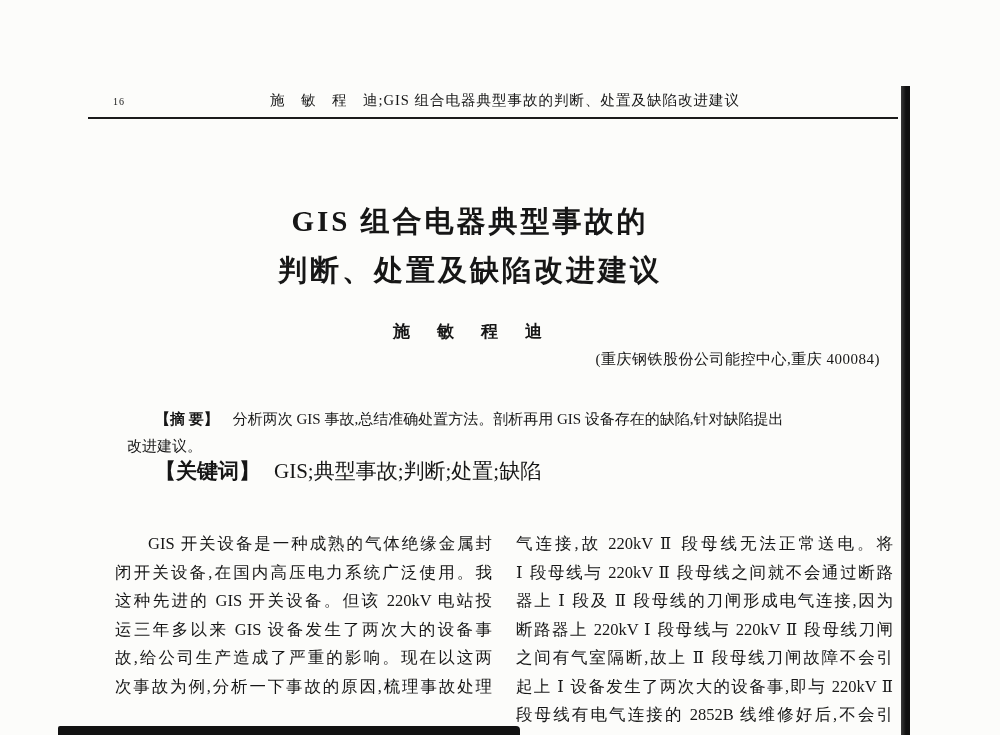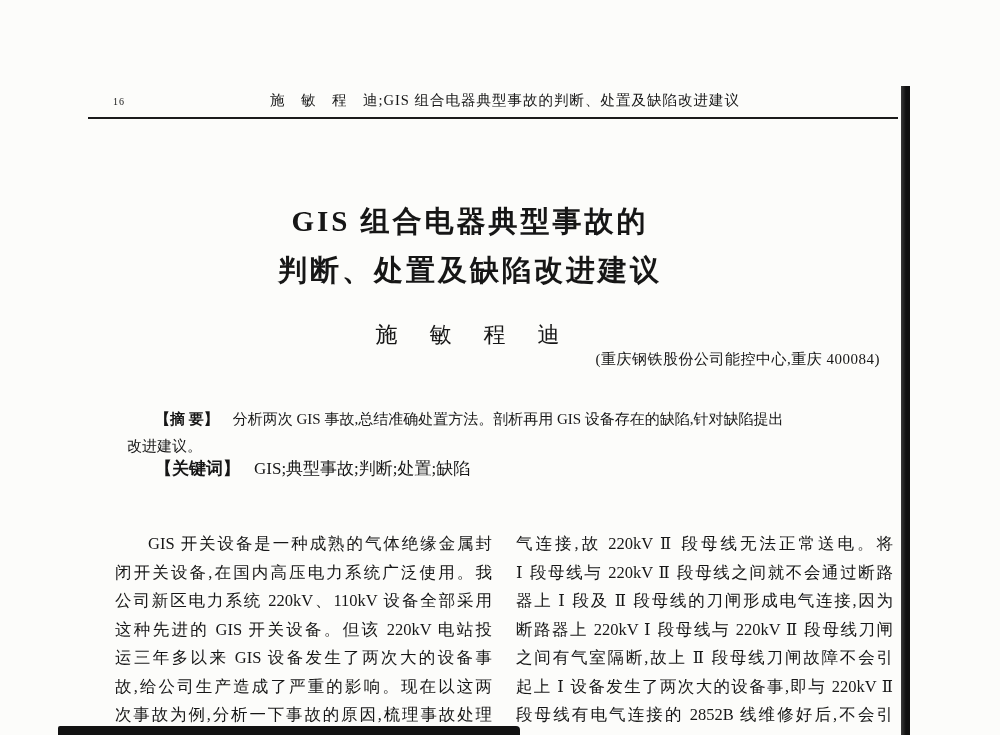--- a/index.html
+++ b/index.html
@@ -56,23 +56,24 @@
     letter-spacing: 3px;
     line-height: 49px;
     white-space: nowrap;
   }
   .authors-line {
     position: absolute;
     left: 60px;
     right: 120px;
     top: 320px;
     text-align: center;
-    font-size: 22px;
+    font-size: 17px;
     letter-spacing: 5px;
     white-space: nowrap;
+    font-weight: bold;
   }
   .affiliation-line {
     position: absolute;
     left: 60px;
     right: 120px;
     top: 350px;
     text-align: right;
     font-size: 15px;
     letter-spacing: 0.5px;
     white-space: nowrap;
@@ -87,21 +88,21 @@
     line-height: 27px;
   }
   .abstract-line1 { padding-left: 28px; white-space: nowrap; }
   .abstract-line2 { white-space: nowrap; }
   .keywords-line {
     position: absolute;
     left: 127px;
     width: 745px;
     top: 457px;
     padding-left: 28px;
-    font-size: 17px;
+    font-size: 21px;
     white-space: nowrap;
   }
   .bold-label { font-weight: bold; }
   .label-gap { display: inline-block; width: 14px; }
   
   .col {
     position: absolute;
     top: 530px;
     width: 377px;
     font-size: 16.5px;
@@ -159,21 +160,20 @@
     <div class="abstract-line2">改进建议。</div>
   </div>
 
   <div class="keywords-line">
     <span class="bold-label">【关键词】</span><span class="label-gap"></span><span>GIS;典型事故;判断;处置;缺陷</span>
   </div>
 
   <div class="col col-left">
     <div class="text-line">GIS 开关设备是一种成熟的气体绝缘金属封</div>
     <div class="text-line">闭开关设备,在国内高压电力系统广泛使用。我</div>
-    <div class="text-line">公司新区电力系统 220kV、110kV 设备全部采用</div>
     <div class="text-line">这种先进的 GIS 开关设备。但该 220kV 电站投</div>
     <div class="text-line">运三年多以来 GIS 设备发生了两次大的设备事</div>
     <div class="text-line">故,给公司生产造成了严重的影响。现在以这两</div>
     <div class="text-line">次事故为例,分析一下事故的原因,梳理事故处理</div>
   </div>
 
   <div class="col col-right">
     <div class="text-line">气连接,故 220kV Ⅱ 段母线无法正常送电。将</div>
     <div class="text-line">Ⅰ 段母线与 220kV Ⅱ 段母线之间就不会通过断路</div>
     <div class="text-line">器上 Ⅰ 段及 Ⅱ 段母线的刀闸形成电气连接,因为</div>

